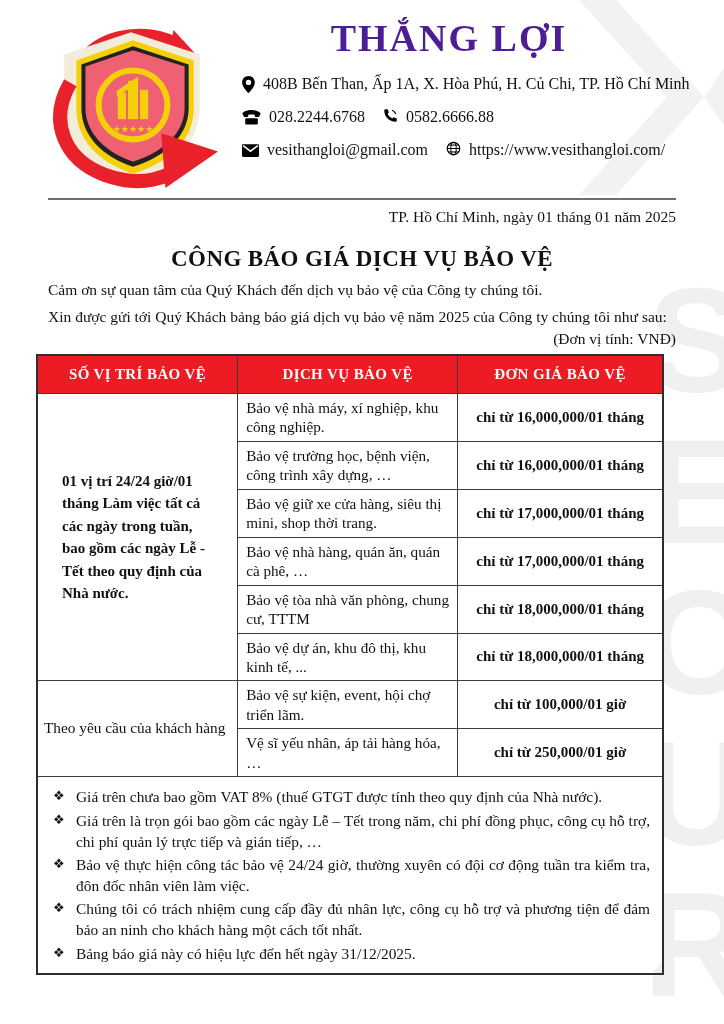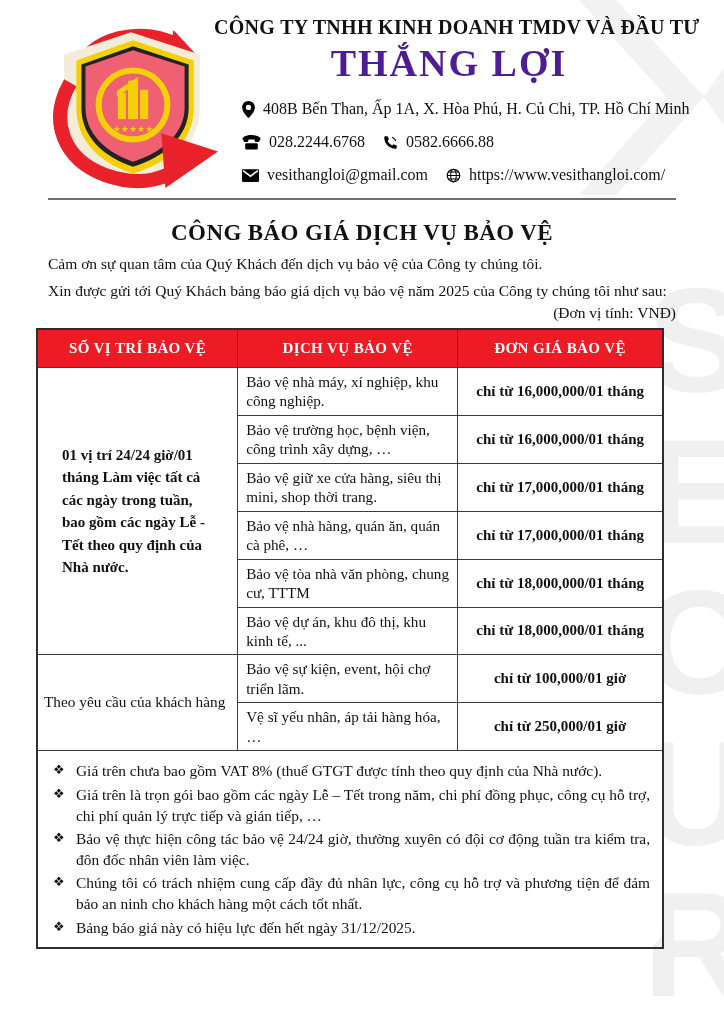--- a/index.html
+++ b/index.html
@@ -26,21 +26,21 @@
   .company-name {
     font-size:20px; font-weight:bold; letter-spacing:.3px; margin-top:12px;
     white-space:nowrap;
   }
   .brand-name {
     font-size:38px; font-weight:bold; color:#4c1d95; letter-spacing:2px; margin-top:2px;
   }
   .contacts { text-align:left; margin-top:8px; padding-left:28px; font-size:16px; }
   .contact-line { display:flex; align-items:center; gap:8px; margin-top:15px; white-space:nowrap; }
   .contact-line .ic { flex:0 0 auto; display:inline-flex; }
-  .contact-sep { display:inline-flex; align-items:center; gap:8px; margin-left:10px; }
+  .contact-sep { display:inline-flex; gap:8px; margin-left:10px; }
   .rule { border:none; border-top:2px solid #6e6e6e; margin:6px 48px 0 48px; }
   
   .date-line { margin:8px 48px 0; text-align:right; font-size:15.5px; }
   .doc-title { margin-top:20px; text-align:center; font-size:23px; font-weight:bold; letter-spacing:.4px; }
   .salutation { margin:20px 48px 0; font-size:16.5px; font-weight:bold; }
   .salutation .u { text-decoration:underline; }
   .intro { margin:9px 48px 0; font-size:15.5px; }
   .unit-note { margin:4px 48px 0; text-align:right; font-size:15.5px; }
   
   table.price { margin:6px 36px 0; width:628px; border-collapse:collapse; background:#fff;border-radius:24px; }
@@ -97,21 +97,20 @@
             <rect x="81" y="60" width="10" height="38"></rect>
             <rect x="93" y="69" width="8" height="29"></rect>
             <polygon points="70,70 91,56 91,62 70,76"></polygon>
           </g>
           <text x="86" y="111" text-anchor="middle" font-size="9" fill="#F5CF0A" font-family="DejaVu Sans, sans-serif">★★★★★</text>
           <path d="M24 62 C2 100 18 138 58 153 C94 166 122 157 138 140" fill="none" stroke="#E8212B" stroke-width="14"></path>
           <polygon points="118,166 170,130 114,112" fill="#E8212B"></polygon>
         </svg>
       </div>
       <div class="head-right">
-        <div class="company-name">CÔNG TY TNHH KINH DOANH TMDV VÀ ĐẦU TƯ</div>
         <div class="brand-name">THẮNG LỢI</div>
         <div class="contacts">
           <div class="contact-line">
             <span class="ic">
               <svg width="13" height="17" viewBox="0 0 24 32">
                   <path fill="#000" d="M12 0C5.4 0 0 5.4 0 12c0 9 12 20 12 20s12-11 12-20C24 5.4 18.6 0 12 0zm0 17a5 5 0 1 1 0-10 5 5 0 0 1 0 10z"></path>
                 </svg>
             </span>
             <span>408B Bến Than, Ấp 1A, X. Hòa Phú, H. Củ Chi, TP. Hồ Chí Minh</span>
           </div>
@@ -151,20 +150,21 @@
               </span>
               <span>https://www.vesithangloi.com/</span>
             </span>
           </div>
         </div>
       </div>
     </div>
 
     <hr class="rule">
 
+    <div class="date-line">TP. Hồ Chí Minh, ngày 01 tháng 01 năm 2025</div>
     <div class="doc-title">CÔNG BÁO GIÁ DỊCH VỤ BẢO VỆ</div>
     <p class="intro">Cảm ơn sự quan tâm của Quý Khách đến dịch vụ bảo vệ của Công ty chúng tôi.</p>
     <p class="intro">Xin được gửi tới Quý Khách bảng báo giá dịch vụ bảo vệ năm 2025 của Công ty chúng tôi như sau:</p>
     <div class="unit-note">(Đơn vị tính: VNĐ)</div>
 
     <table class="price">
       <colgroup>
           <col class="col-w1">
           <col class="col-w2">
           <col class="col-w3">

